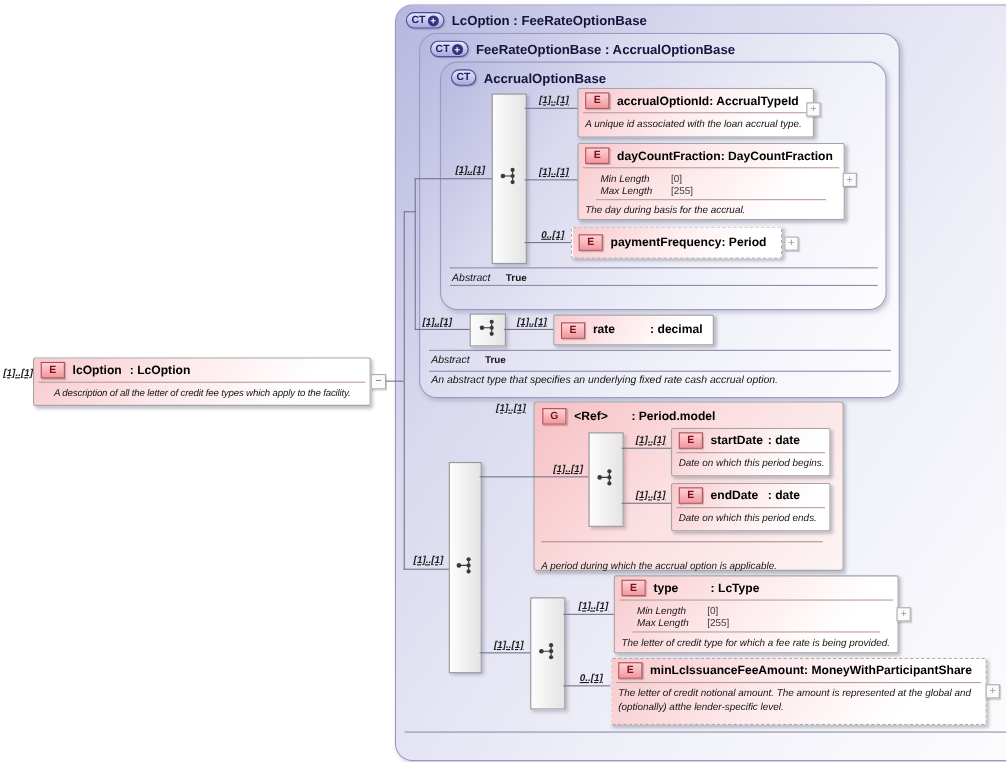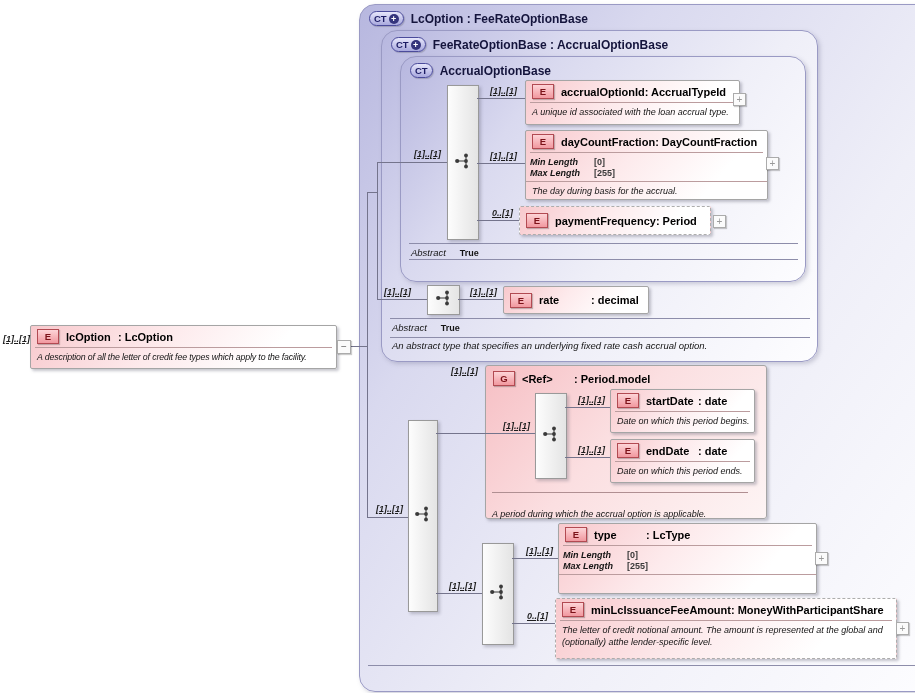--- a/index.html
+++ b/index.html
@@ -20,21 +20,21 @@
   .ebox-title{display:flex;align-items:center;padding:0 6px;height:21px;}
   .single .ebox-title{height:100%;}
   .ebox-sep{height:0;border-top:1px solid #bb9c9e;margin:0 4px;}
   .ename,.etype{font-weight:bold;font-size:11px;color:#000;white-space:pre;}
   .ename{min-width:52px;}
   .ebox-desc{font-style:italic;font-size:9px;color:#141414;padding:4px 6px 0 6px;white-space:nowrap;}
   .wrap2 .ebox-desc{white-space:normal;line-height:11.5px;}
   .badge-e{display:inline-flex;align-items:center;justify-content:center;width:20px;height:13px;margin-right:7px;
     border:1px solid #b24a52;background:linear-gradient(#fdd4d7,#f1989f);color:#7c1219;font-size:9.5px;font-weight:bold;
     box-shadow:1px 1px 1px rgba(0,0,0,.22);flex:0 0 auto;}
-  .facets{margin:0 0;padding:4px 4px 2px 4px;border-bottom:1px solid #bb9c9e;font-weight:bold;}
+  .facets{margin:0 16px;padding:4px 4px 2px 4px;border-bottom:1px solid #bb9c9e;}
   .facet-row{display:flex;font-size:9px;line-height:11px;}
   .facet-name{font-style:italic;width:64px;color:#141414;}
   .facet-val{color:#3a3a3a;}
   .groupbox{position:absolute;background:linear-gradient(130deg,#f6bfc4 0%,#fbdfe1 45%,#fdf4f4 100%);
     border:1px solid #a5a5a5;border-radius:3px;box-shadow:2px 2px 3px rgba(90,90,110,.35);}
   .gb-head{display:flex;align-items:center;padding:5px 6px 0 7px;}
   .seqbox{position:absolute;display:flex;align-items:center;justify-content:center;
     background:linear-gradient(to right,#fdfdfd,#e4e4e4);border:1px solid #999;box-shadow:2px 2px 3px rgba(80,80,100,.3);}
   .hline{position:absolute;height:1px;background:#74748c;}
   .vline{position:absolute;width:1px;background:#74748c;}
@@ -106,21 +106,21 @@
   <div class="footer-line" style="left:492px;top:492px;width:256px;background:#b08f92;"></div>
   <div class="footer-desc" style="left:492px;top:509px;font-size:9px;">A period during which the accrual option is applicable.</div>
 
   <div class="ebox" style="left:30px;top:325px;width:305px;height:42px;">
     <div class="ebox-title">
       <span class="badge-e">E</span>
       <span class="ename">lcOption</span>
       <span class="etype">: LcOption</span>
     </div>
     <div class="ebox-sep"></div>
-    <div class="ebox-desc" style="font-size:8.8px;letter-spacing:-0.15px;">A description of all the letter of credit fee types which apply to the facility.</div>
+    <div class="ebox-desc" style="font-size:8.8px;letter-spacing:-0.15px;margin-left:12px;">A description of all the letter of credit fee types which apply to the facility.</div>
   </div>
 
   <div class="ebox" style="left:525px;top:80px;width:213px;height:43px;">
     <div class="ebox-title">
       <span class="badge-e">E</span>
       <span class="ename">accrualOptionId</span>
       <span class="etype">: AccrualTypeId</span>
     </div>
     <div class="ebox-sep"></div>
     <div class="ebox-desc">A unique id associated with the loan accrual type.</div>
@@ -192,20 +192,21 @@
     <div class="facets">
       <div class="facet-row">
           <span class="facet-name">Min Length</span>
           <span class="facet-val">[0]</span>
         </div>
       <div class="facet-row">
           <span class="facet-name">Max Length</span>
           <span class="facet-val">[255]</span>
         </div>
     </div>
+    <div class="ebox-desc">The letter of credit type for which a fee rate is being provided.</div>
   </div>
 
   <div class="ebox dashed wrap2" style="left:555px;top:598px;width:340px;height:59px;">
     <div class="ebox-title">
       <span class="badge-e">E</span>
       <span class="ename">minLcIssuanceFeeAmount</span>
       <span class="etype">: MoneyWithParticipantShare</span>
     </div>
     <div class="ebox-sep"></div>
     <div class="ebox-desc">The letter of credit notional amount. The amount is represented at the global and (optionally) atthe lender-specific level.</div>

